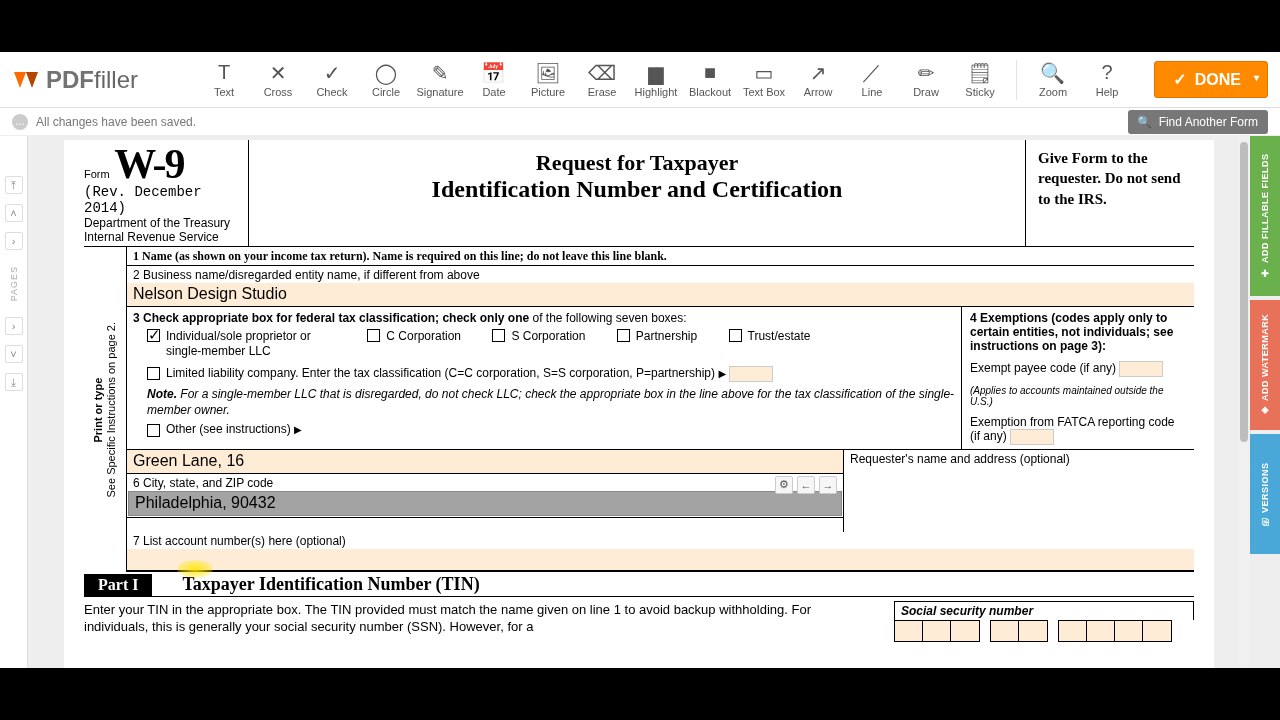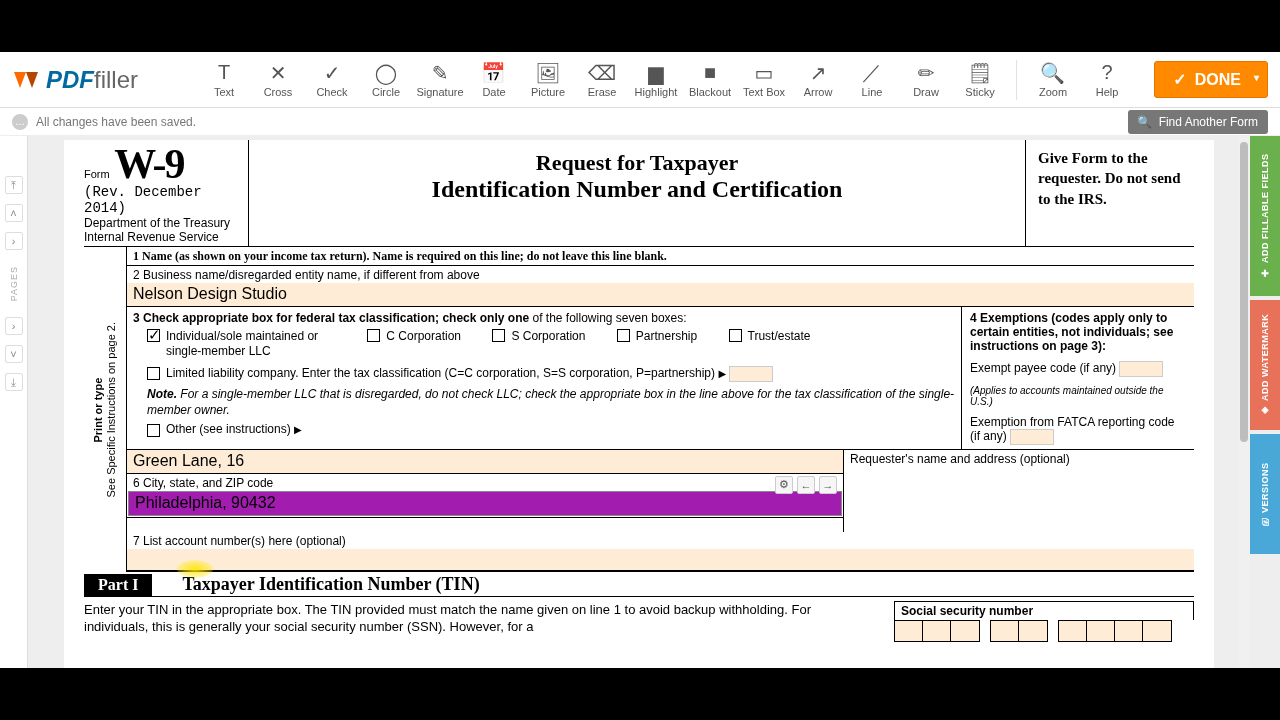--- a/index.html
+++ b/index.html
@@ -4,21 +4,21 @@
 <style>
   * { margin:0; padding:0; box-sizing:border-box; font-family: Arial, Helvetica, sans-serif; }
   body { background:#000; width:1280px; height:720px; overflow:hidden; }
   .letterbox-top, .letterbox-bottom { background:#000; height:52px; width:100%; }
   .app { background:#fff; width:100%; height:616px; display:flex; flex-direction:column; position:relative; }
 
   
   .topbar { display:flex; align-items:center; height:56px; border-bottom:1px solid #ddd; padding:0 12px; }
   .logo { display:flex; align-items:center; font-size:24px; font-weight:bold; }
   .logo .mark { width:28px; height:24px; margin-right:6px; position:relative; }
-  .logo .pdf { color:#0369a1;font-style:italic; }
+  .logo .pdf { color:#737373; }
   .logo .filler { color:#666; font-weight:normal; }
   .tools { display:flex; margin-left:60px; gap:2px; }
   .tool { width:52px; height:48px; display:flex; flex-direction:column; align-items:center; justify-content:center; cursor:pointer; border-radius:3px; }
   .tool .ticon { height:22px; display:flex; align-items:center; justify-content:center; font-size:20px; color:#555; }
   .tool .tlabel { font-size:11px; color:#555; margin-top:2px; }
   .tool-sep { width:1px; background:#e2e2e2; margin:4px 8px; }
   .done-btn { margin-left:auto; background:#ff8a00; border:1px solid #e67300; color:#fff; font-weight:bold; font-size:16px; padding:8px 26px 8px 18px; border-radius:3px; display:flex; align-items:center; gap:8px; cursor:pointer; position:relative; }
   .done-btn::after { content:"▾"; font-size:10px; position:absolute; right:8px; top:10px; color:#fff; }
   .done-check { font-size:16px; }
 
@@ -57,21 +57,21 @@
 
   .body-row { display:flex; }
   .vlabel { width:42px; display:flex; align-items:center; justify-content:center; }
   .vtext { writing-mode:vertical-rl; transform:rotate(180deg); font-size:11px; text-align:center; line-height:1.2;}
   .fields { flex:1; border-left:1px solid #000; }
 
   .fline { border-bottom:1px solid #000; position:relative; }
   .fline .lab { font-size:12px; padding:2px 0 1px 6px; }
   .fline .lab b.num { font-family:"Times New Roman",serif; }
   .fline .val { font-size:16px; padding:2px 0 3px 6px; background:#ffecd6; min-height:22px; font-family: Arial; }
-  .fline .val.active { background:#a21caf; outline:1px solid #888; margin:1px 2px 2px 2px; }
+  .fline .val.active { background:#a3a3a3; outline:1px solid #888; margin:1px 2px 2px 2px; }
 
   .box3wrap { display:flex; border-bottom:1px solid #000; }
   .box3 { flex:1; padding:4px 6px 6px 6px; font-size:12px; border-right:1px solid #000;}
   .box4 { width:232px; padding:4px 8px; font-size:12px; }
   .ck { display:inline-block; width:13px; height:13px; border:1.5px solid #000; vertical-align:middle; margin-right:6px; position:relative; cursor:pointer;}
   .ck.checked::after { content:"✓"; position:absolute; top:-4px; left:0; font-size:15px; }
   .opt { display:inline-flex; align-items:flex-start; margin-right:28px; vertical-align:top; }
   .opt-multiline { display:inline-block; vertical-align:top; max-width:170px; line-height:1.3; }
   .row3a { margin:4px 0 6px 14px; }
   .row3b { margin:4px 0 4px 14px; }
@@ -89,21 +89,21 @@
   .ficon { width:18px; height:18px; border:1px solid #ccc; background:#f6f6f6; border-radius:2px; font-size:11px; display:flex; align-items:center; justify-content:center; cursor:pointer; color:#555;}
 
   .accstrip { height:22px; background:#ffecd6; border-bottom:1px solid #000;}
 
   .part1 { display:flex; align-items:center; margin-top:2px;}
   .part1-badge { background:#000; color:#fff; font-weight:bold; font-family:"Times New Roman", serif; font-size:16px; padding:2px 14px;}
   .part1-title { font-weight:bold; font-family:"Times New Roman", serif; font-size:18px; margin-left:30px;}
   .part1-line { border-top:1.5px solid #000; }
   .tin-row { display:flex; margin-top:4px; }
   .tin-text { flex:1; font-size:13px; line-height:1.35; padding-right:20px;}
-  .ssn { width:300px; }
+  .ssn { width:300px;font-style:italic; }
   .ssn-lab { font-size:12px; font-weight:bold; border:1px solid #000; border-bottom:none; padding:2px 6px;}
   .ssn-boxes { display:flex; gap:10px; }
   .ssn-group { display:flex; border:1px solid #000; }
   .ssn-cell { width:28px; height:20px; background:#ffecd6; border-right:1px solid #000; }
   .ssn-cell:last-child { border-right:none; }
 
   .highlight-dot { position:absolute; left:50px; bottom:-7px; width:36px; height:18px; background:radial-gradient(ellipse, rgba(255,230,0,0.9), rgba(255,230,0,0)); border-radius:50%; pointer-events:none;}
 </style>
 </head>
 <body>
@@ -251,21 +251,21 @@
                 <div class="lab">2  Business name/disregarded entity name, if different from above</div>
                 <div class="val">Nelson Design Studio</div>
               </div>
 
               <div class="box3wrap">
                 <div class="box3">
                   <div><b>3  Check appropriate box for federal tax classification; check only </b><b>one</b><span> of the following seven boxes:</span></div>
                   <div class="row3a">
                     <span class="opt">
                         <span class="ck checked"></span>
-                        <span class="opt-multiline">Individual/sole maintained or single-member LLC</span>
+                        <span class="opt-multiline">Individual/sole proprietor or single-member LLC</span>
                       </span>
                     <span class="opt">
                         <span class="ck"></span>
                         <span>C Corporation</span>
                       </span>
                     <span class="opt">
                         <span class="ck"></span>
                         <span>S Corporation</span>
                       </span>
                     <span class="opt">

